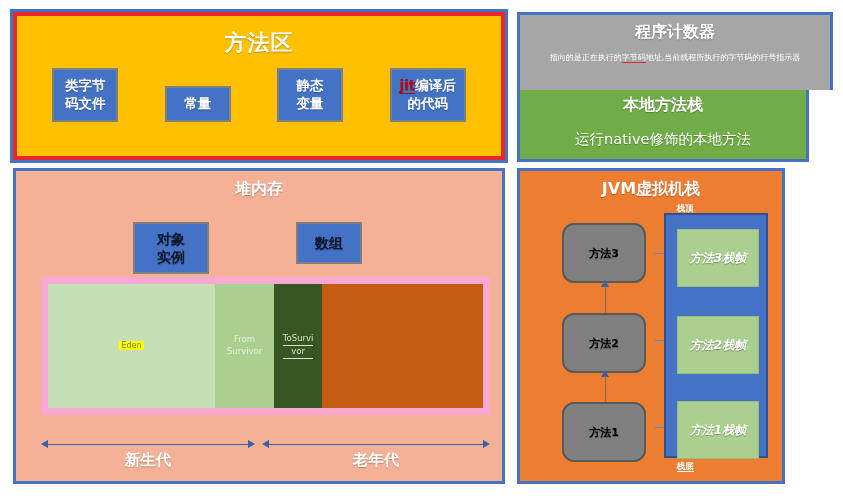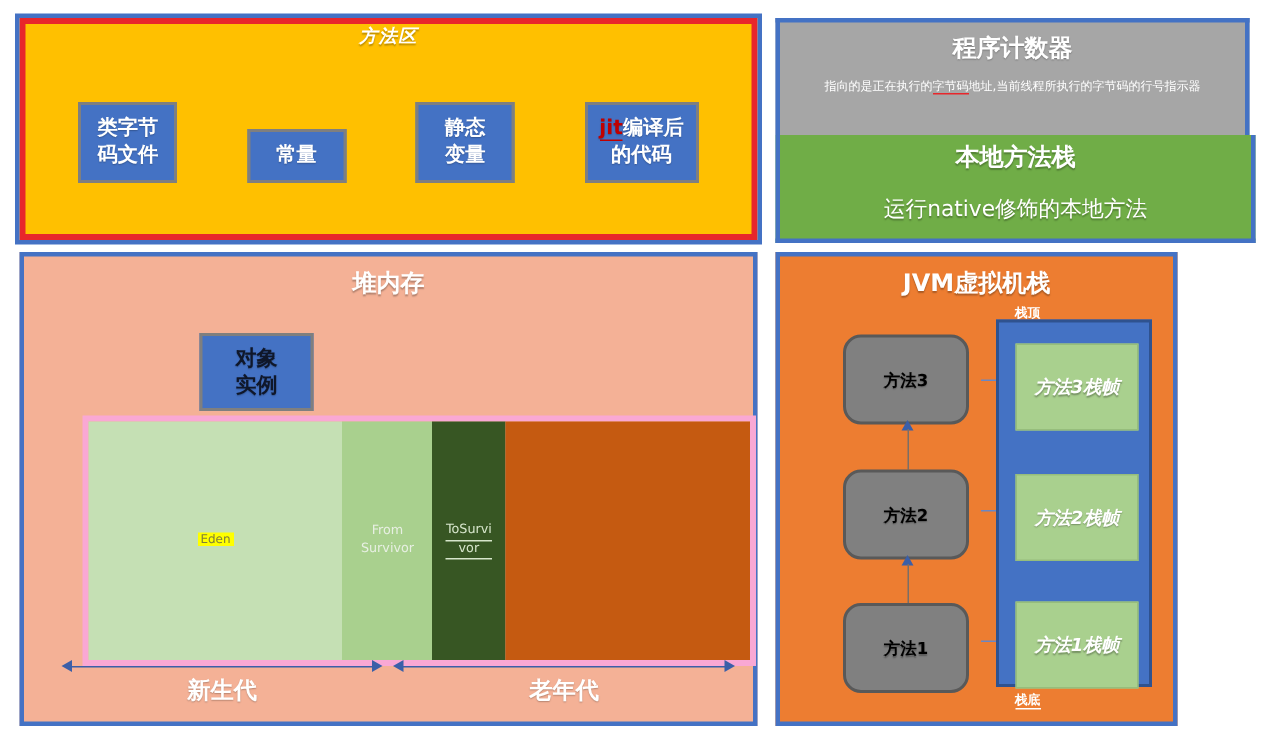--- a/index.html
+++ b/index.html
@@ -18,21 +18,21 @@
   }
 
   
   #method-area{
     left:13px;top:12px;width:492px;height:148px;
     background:#FFC000;
     border:4px solid #E8262B;
     outline:3px solid #4472C4;
     outline-offset:0px;
   }
-  #method-area-title{font-size:12px;letter-spacing:1px;font-style:italic;}
+  #method-area-title{font-size:22px;padding-top:12px;letter-spacing:1px;}
   #method-area-boxes{
     position:absolute;left:0;top:52px;width:100%;
     display:flex;justify-content:space-around;align-items:flex-end;
     padding:0 12px;box-sizing:border-box;
   }
   .ma-box{
     background:#4472C4;border:2px solid #7F7F7F;
     color:#ffffff;font-size:13.5px;font-weight:bold;line-height:1.32;
     text-align:center;padding:7px 8px;min-width:66px;
     box-sizing:border-box;
@@ -49,21 +49,21 @@
   }
   #pc-title{font-size:16px;padding-top:7px;}
   #pc-desc{
     color:#ffffff;font-size:8px;line-height:1.45;text-align:center;
     padding:9px 12px 0 12px;
   }
   #pc-desc .underline-red{border-bottom:1.5px solid #E8262B;}
 
   
   #native-stack{
-    left:517px;top:90px;width:320px;height:72px;
+    left:517px;top:90px;width:292px;height:72px;
     background:#70AD47;
     border:3px solid #4472C4;
     border-top:none;
   }
   #native-title{font-size:16px;padding-top:5px;}
   #native-sub{
     color:#ffffff;font-size:14.5px;font-weight:normal;text-align:center;
     padding-top:14px;text-shadow:0 1px 1px rgba(0,0,0,.28);
   }
 
@@ -80,22 +80,22 @@
     color:#0f172a;font-size:14px;font-weight:bold;line-height:1.3;
     text-align:center;padding:6px 10px;box-sizing:border-box;
     text-shadow:0 1px 1px rgba(0,0,0,.25);
   }
   #tag-object{left:133px;top:222px;width:76px;}
   #tag-array{left:296px;top:222px;width:66px;height:42px;
              display:flex;align-items:center;justify-content:center;}
 
   
   #heap-bar{
-    position:absolute;left:41px;top:277px;width:449px;height:167px;
-    display:flex;border:4px solid #f9a8d4;box-sizing:border-box;margin-left:14px;
+    position:absolute;left:41px;top:277px;width:449px;height:138px;
+    display:flex;border:7px solid #f9a8d4;box-sizing:border-box;
   }
   .region{position:relative;height:100%;box-sizing:border-box;
           display:flex;align-items:center;justify-content:center;}
   #region-eden{background:#C5E0B4;flex:0 0 38.4%;}
   #region-from{background:#A9D08E;flex:0 0 13.6%;}
   #region-to{background:#375623;flex:0 0 11.0%;}
   #region-old{background:#C55A11;flex:1 1 auto;}
 
   .region-label{font-size:8.5px;line-height:1.4;text-align:center;}
   #label-eden{color:#7f7f3a;background:#FFFF00;padding:0 2px;font-size:8px;}
@@ -229,20 +229,23 @@
 
   <div class="panel" id="heap">
     <div class="panel-title" id="heap-title">堆内存</div>
   </div>
 
   <div class="heap-tag" id="tag-object">
     <div>对象</div>
     <div>实例</div>
   </div>
 
+  <div class="heap-tag" id="tag-array">
+    <div>数组</div>
+  </div>
 
   <div id="heap-bar">
     <div class="region" id="region-eden">
       <div class="region-label">
         <span id="label-eden">Eden</span>
       </div>
     </div>
     <div class="region" id="region-from">
       <div class="region-label" id="label-from">
         <div>From</div>

